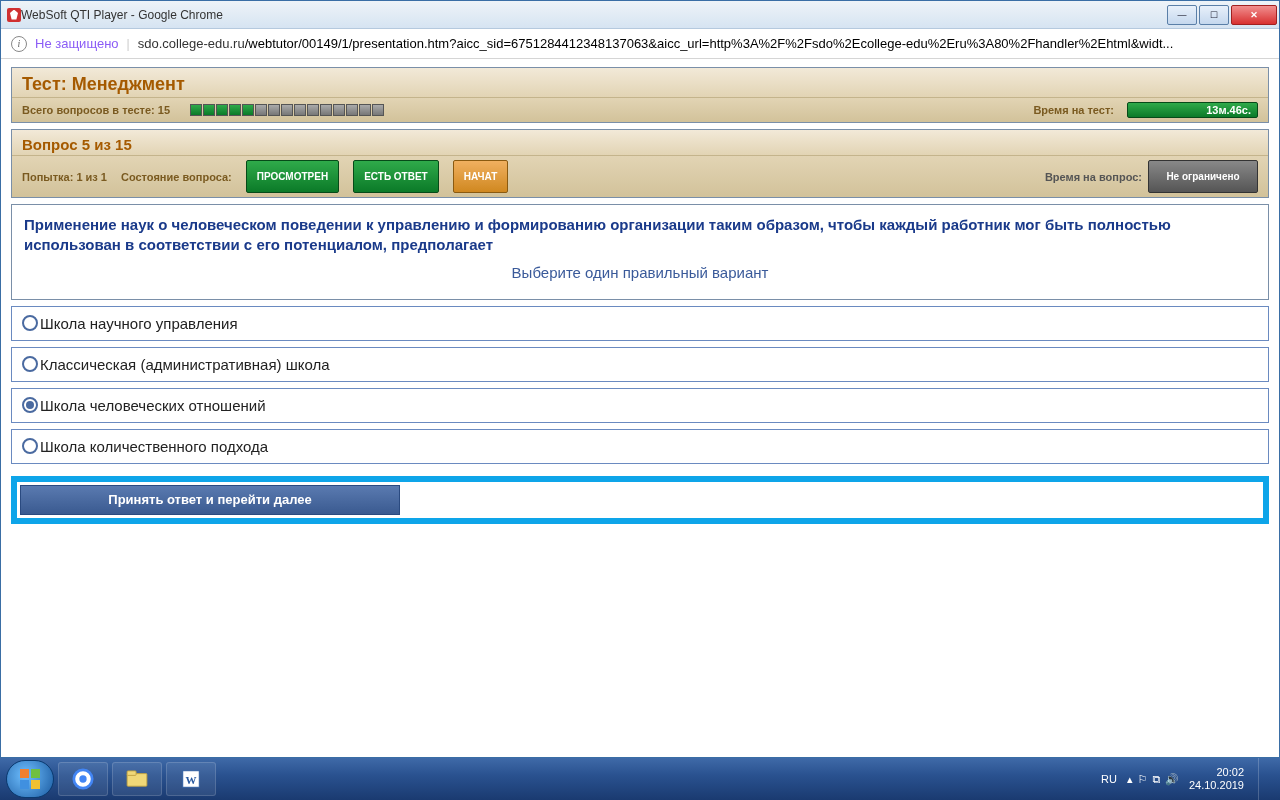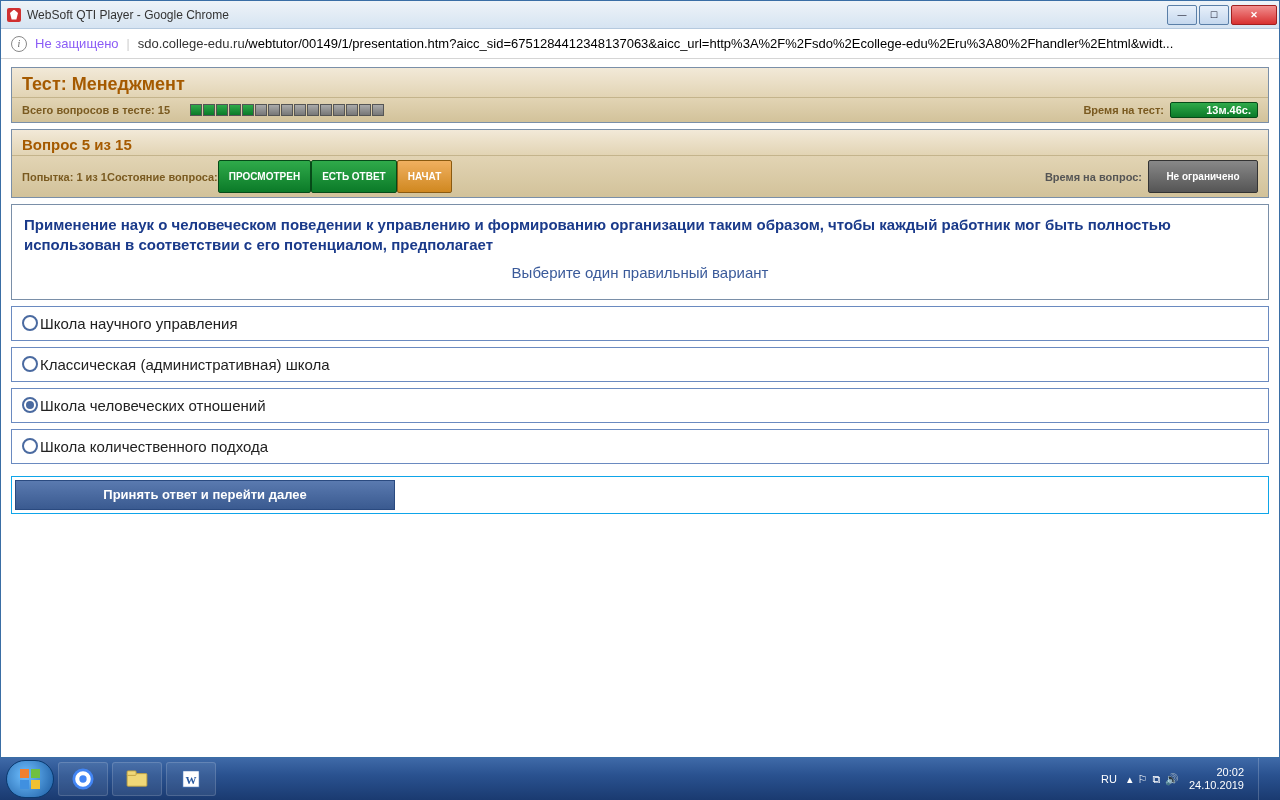--- a/index.html
+++ b/index.html
@@ -1,20 +1,20 @@
 <!DOCTYPE html>
 <html><head>
 <meta charset="utf-8">
 <style>
 * { box-sizing: border-box; margin: 0; padding: 0; }
 body { font-family: Tahoma, Arial, sans-serif; font-size: 12px; width:1280px; height:800px; overflow:hidden; background:#fff; position:relative;}
 
 .win-frame { width:1280px; height:758px; border:1px solid #3a6ea5; background:#fff; display:flex; flex-direction:column;}
 .titlebar { height:28px; background:linear-gradient(#eef3f8,#d6e4f2); display:flex; align-items:center; justify-content:space-between; padding:0 2px 0 6px; border-bottom:1px solid #b5c9de;}
-.titlebar-left { display:flex; align-items:center; gap:6px;}
+.titlebar-left { display:flex; align-items:center; }
 .title-icon { width:14px; height:14px; background:#d03030; border-radius:2px; position:relative;}
 .title-icon::after{content:"";position:absolute;left:3px;top:2px;width:8px;height:10px;background:#fff;clip-path:polygon(50% 0,100% 35%,80% 100%,20% 100%,0 35%);} 
 .titlebar-title { font-size:12px; color:#333;}
 .win-btns { display:flex; gap:2px;}
 .win-btn { width:30px; height:20px; border:1px solid #5a7fa8; background:linear-gradient(#e8f0fa,#c5d8ee); border-radius:2px; display:flex; align-items:center; justify-content:center; font-size:9px; color:#223;}
 .win-btn.close { width:46px; background:linear-gradient(#f18f8f,#d83030); color:#fff; border-color:#a02020; font-weight:bold;}
 .addressbar { height:30px; display:flex; align-items:center; gap:8px; padding:0 10px; border-bottom:1px solid #d5d5d5;}
 .info-icon { width:16px; height:16px; border:1px solid #888; border-radius:50%; display:flex; align-items:center; justify-content:center; font-size:10px; color:#666; font-style:italic; font-family:serif;}
 .not-secure { color:#8b5cf6; font-size:13px;}
 .url { color:#333; font-size:13px; flex:1; overflow:hidden; white-space:nowrap; text-overflow:ellipsis;}
@@ -23,40 +23,40 @@
 .content { flex:1; overflow:auto; padding:8px 0 16px 0;}
 .panel { margin:0 10px 6px 10px; border:1px solid #7a8fa8;}
 .panel-head { background:linear-gradient(#f2e9d8,#e2d4b4); padding:6px 10px 2px 10px;}
 .test-title { color:#a55a00; font-size:18px; font-weight:bold;}
 .panel-sub { background:linear-gradient(#e2d4b4,#d2c29a); border-top:1px solid #c4b48c; padding:4px 10px; display:flex; align-items:center; gap:20px;}
 .label-brown { color:#7a5a20; font-size:11px; font-weight:bold;}
 .progress { display:flex; gap:1px;}
 .prog-cell { width:12px; height:12px; border:1px solid #555;}
 .prog-done { background:linear-gradient(#2faa4a,#0b7a28);}
 .prog-todo { background:linear-gradient(#aaa,#777);}
-.time-test { margin-left:auto; display:flex; align-items:center; gap:6px;}
-.time-pill { width:88px; height:16px; background:linear-gradient(#2faa4a,#0b7a28); border:1px solid #064a18; color:#fff; font-size:11px; font-weight:bold; display:flex; align-items:center; justify-content:flex-end; padding:0 6px 0 0; border-radius:2px;}
+.time-test { margin-left:auto; display:flex; align-items:center; gap:13px;}
+.time-pill { width:131px; height:16px; background:linear-gradient(#2faa4a,#0b7a28); border:1px solid #064a18; color:#fff; font-size:11px; font-weight:bold; display:flex; align-items:center; justify-content:flex-end; padding:0 6px 0 0; border-radius:2px;}
 .panel2 { margin:0 10px 6px 10px; border:1px solid #7a8fa8;}
 .q-head { background:linear-gradient(#f2e9d8,#e2d4b4); padding:6px 10px 2px 10px; color:#a55a00; font-size:15px; font-weight:bold;}
-.q-sub { background:linear-gradient(#e2d4b4,#d2c29a); border-top:1px solid #c4b48c; padding:4px 10px; display:flex; align-items:center; }
+.q-sub { background:linear-gradient(#e2d4b4,#d2c29a); border-top:1px solid #c4b48c; padding:4px 10px; display:flex; align-items:center; gap:14px;}
 .status-label{color:#7a5a20; font-size:11px; font-weight:bold;}
 .chip { height:33px; padding:0 10px; border:1px solid #333; color:#fff; font-size:10px; font-weight:bold; display:flex; align-items:center; border-radius:2px;}
 .chip.green{background:linear-gradient(#2faa4a,#0b7a28); border-color:#064a18;}
 .chip.orange{background:linear-gradient(#f0b060,#d08820); border-color:#8a5a10;}
 .chip.gray{background:linear-gradient(#888,#555); border-color:#333;}
 .q-time { margin-left:auto; display:flex; align-items:center; gap:6px; color:#555; font-size:11px; font-weight:bold;}
 .question-box { margin:6px 10px 6px 10px; border:1px solid #7a8fa8; padding:10px 12px 18px 12px;}
 .question-text { color:#1a3a8a; font-size:15px; font-weight:bold; line-height:1.35;}
 .hint { text-align:center; color:#3a5a9a; font-size:15px; margin-top:8px;}
 .answers { margin:6px 10px; display:flex; flex-direction:column; gap:6px;}
 .answer { border:1px solid #6a8ac0; padding:8px 10px; display:flex; align-items:center; gap:2px; background:#fff; cursor:pointer;}
 .radio { width:16px; height:16px; border:2px solid #4a6aa0; border-radius:50%; display:flex; align-items:center; justify-content:center; flex-shrink:0;}
 .radio.selected::after{content:"";width:8px;height:8px;background:#4a6aa0;border-radius:50%;}
 .answer-text { font-size:15px; color:#222;}
-.submit-row { margin:12px 10px 0 10px; border:1px solid #0ea5e9;}
+.submit-row { margin:12px 10px 0 10px; border:6px solid #0ea5e9;}
 .submit-btn { width:380px; height:30px; margin:3px; background:linear-gradient(#5a7ab0,#3a5a90); border:1px solid #2a4a80; color:#fff; font-weight:bold; font-size:13px; display:flex; align-items:center; justify-content:center; cursor:pointer;}
 
 .taskbar { position:absolute; left:0; bottom:0; width:1280px; height:42px; background:linear-gradient(#3f6aa8 0%, #2a5290 40%, #1a3a70 100%); display:flex; align-items:center; padding:0 4px;}
 .start { width:48px; height:38px; border-radius:20px; background:radial-gradient(circle at 40% 40%, #6fbfff, #1a5aa0); margin:2px; border:1px solid #0a3a70; display:flex; align-items:center; justify-content:center;}
 .start svg{width:24px;height:24px;}
 .tb-item { width:50px; height:34px; margin:0 2px; background:rgba(255,255,255,0.08); border:1px solid rgba(255,255,255,0.15); border-radius:3px; display:flex; align-items:center; justify-content:center;}
 .tray { margin-left:auto; display:flex; align-items:center; gap:10px; color:#fff; font-size:11px; padding-right:8px;}
 .tray-icons { display:flex; gap:5px; align-items:center; font-size:11px; color:#fff;}
 .clock { text-align:right; line-height:1.2;}
 .show-desktop{width:10px; height:42px; border-left:1px solid rgba(255,255,255,0.2); margin-left:4px;}

